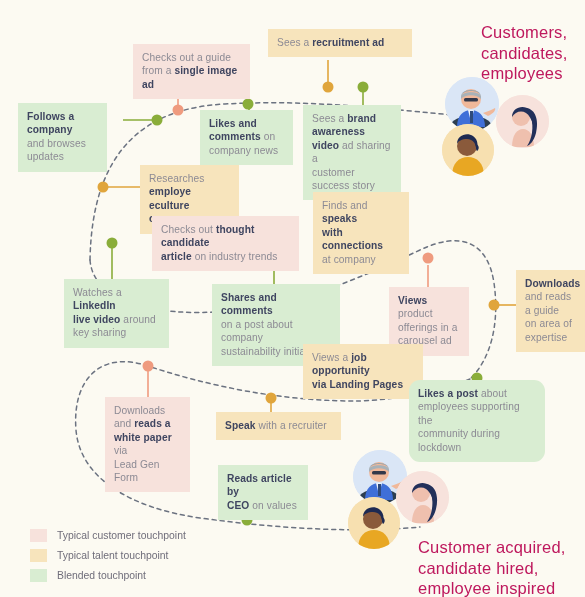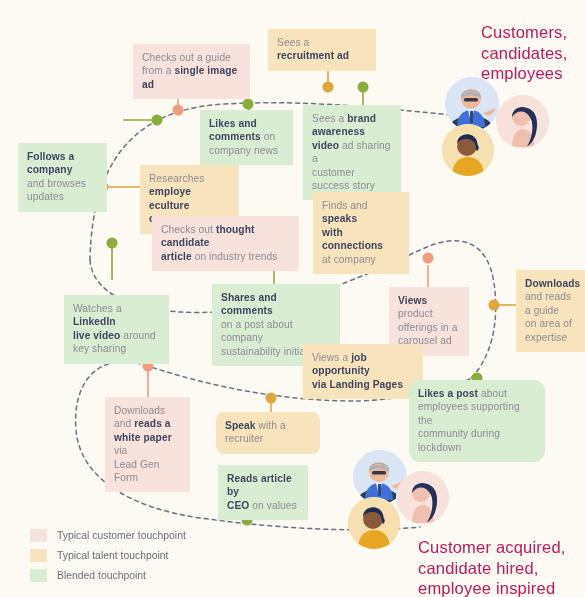--- a/index.html
+++ b/index.html
@@ -102,31 +102,31 @@
       <circle cx="428" cy="258" r="5.5" fill="#ef9b7f"></circle>
       <circle cx="494" cy="305" r="5.5" fill="#e0a53c"></circle>
       <circle cx="477" cy="378" r="5.5" fill="#8aad3a"></circle>
       <circle cx="357" cy="372" r="5.5" fill="#e0a53c"></circle>
       <circle cx="148" cy="366" r="5.5" fill="#ef9b7f"></circle>
       <circle cx="271" cy="398" r="5.5" fill="#e0a53c"></circle>
       <circle cx="247" cy="520" r="5.5" fill="#8aad3a"></circle>
     </g>
   </svg>
 
-  <div class="box green" style="left:18px; top:103px; width:89px;margin-top:40px;">
+  <div class="box green" style="left:18px; top:103px; width:89px;">
     <div><b>Follows a company</b></div>
     <div><span>and browses updates</span></div>
   </div>
 
   <div class="box pink" style="left:133px; top:44px; width:117px;">
     <div><span>Checks out a guide</span></div>
     <div><span>from a </span><b>single image ad</b></div>
   </div>
 
-  <div class="box tan" style="left:268px; top:29px; width:108px;">
+  <div class="box tan" style="left:268px; top:29px; width:144px;">
     <div><span>Sees a </span><b>recruitment ad</b></div>
   </div>
 
   <div class="box green" style="left:200px; top:110px; width:93px;">
     <div><b>Likes and</b></div>
     <div><b>comments</b><span> on</span></div>
     <div><span>company news</span></div>
   </div>
 
   <div class="box green" style="left:303px; top:105px; width:98px;">
@@ -145,21 +145,21 @@
     <div><span>Checks out </span><b>thought candidate</b></div>
     <div><b>article</b><span> on industry trends</span></div>
   </div>
 
   <div class="box tan" style="left:313px; top:192px; width:96px;">
     <div><span>Finds and </span><b>speaks</b></div>
     <div><b>with connections</b></div>
     <div><span>at company</span></div>
   </div>
 
-  <div class="box green" style="left:64px; top:295px; width:105px;">
+  <div class="box green" style="left:64px; top:279px; width:105px;">
     <div><span>Watches a </span><b>LinkedIn</b></div>
     <div><b>live video</b><span> around</span></div>
     <div><span>key sharing</span></div>
   </div>
 
   <div class="box green" style="left:212px; top:284px; width:128px;">
     <div><b>Shares and comments</b></div>
     <div><span>on a post about company</span></div>
     <div><span>sustainability initiatives</span></div>
   </div>
@@ -183,21 +183,21 @@
     <div><b>via Landing Pages</b></div>
   </div>
 
   <div class="box pink" style="left:105px; top:397px; width:85px;">
     <div><span>Downloads</span></div>
     <div><span>and </span><b>reads a</b></div>
     <div><b>white paper</b><span> via</span></div>
     <div><span>Lead Gen Form</span></div>
   </div>
 
-  <div class="box tan" style="left:216px; top:412px; width:104px;border-radius:8px;">
+  <div class="box tan" style="left:216px; top:412px; width:125px;">
     <div><b>Speak</b><span> with a recruiter</span></div>
   </div>
 
   <div class="box green" style="left:409px; top:380px; width:136px;border-radius:11px;">
     <div><b>Likes a post</b><span> about</span></div>
     <div><span>employees supporting the</span></div>
     <div><span>community during lockdown</span></div>
   </div>
 
   <div class="box green" style="left:218px; top:465px; width:90px;">

